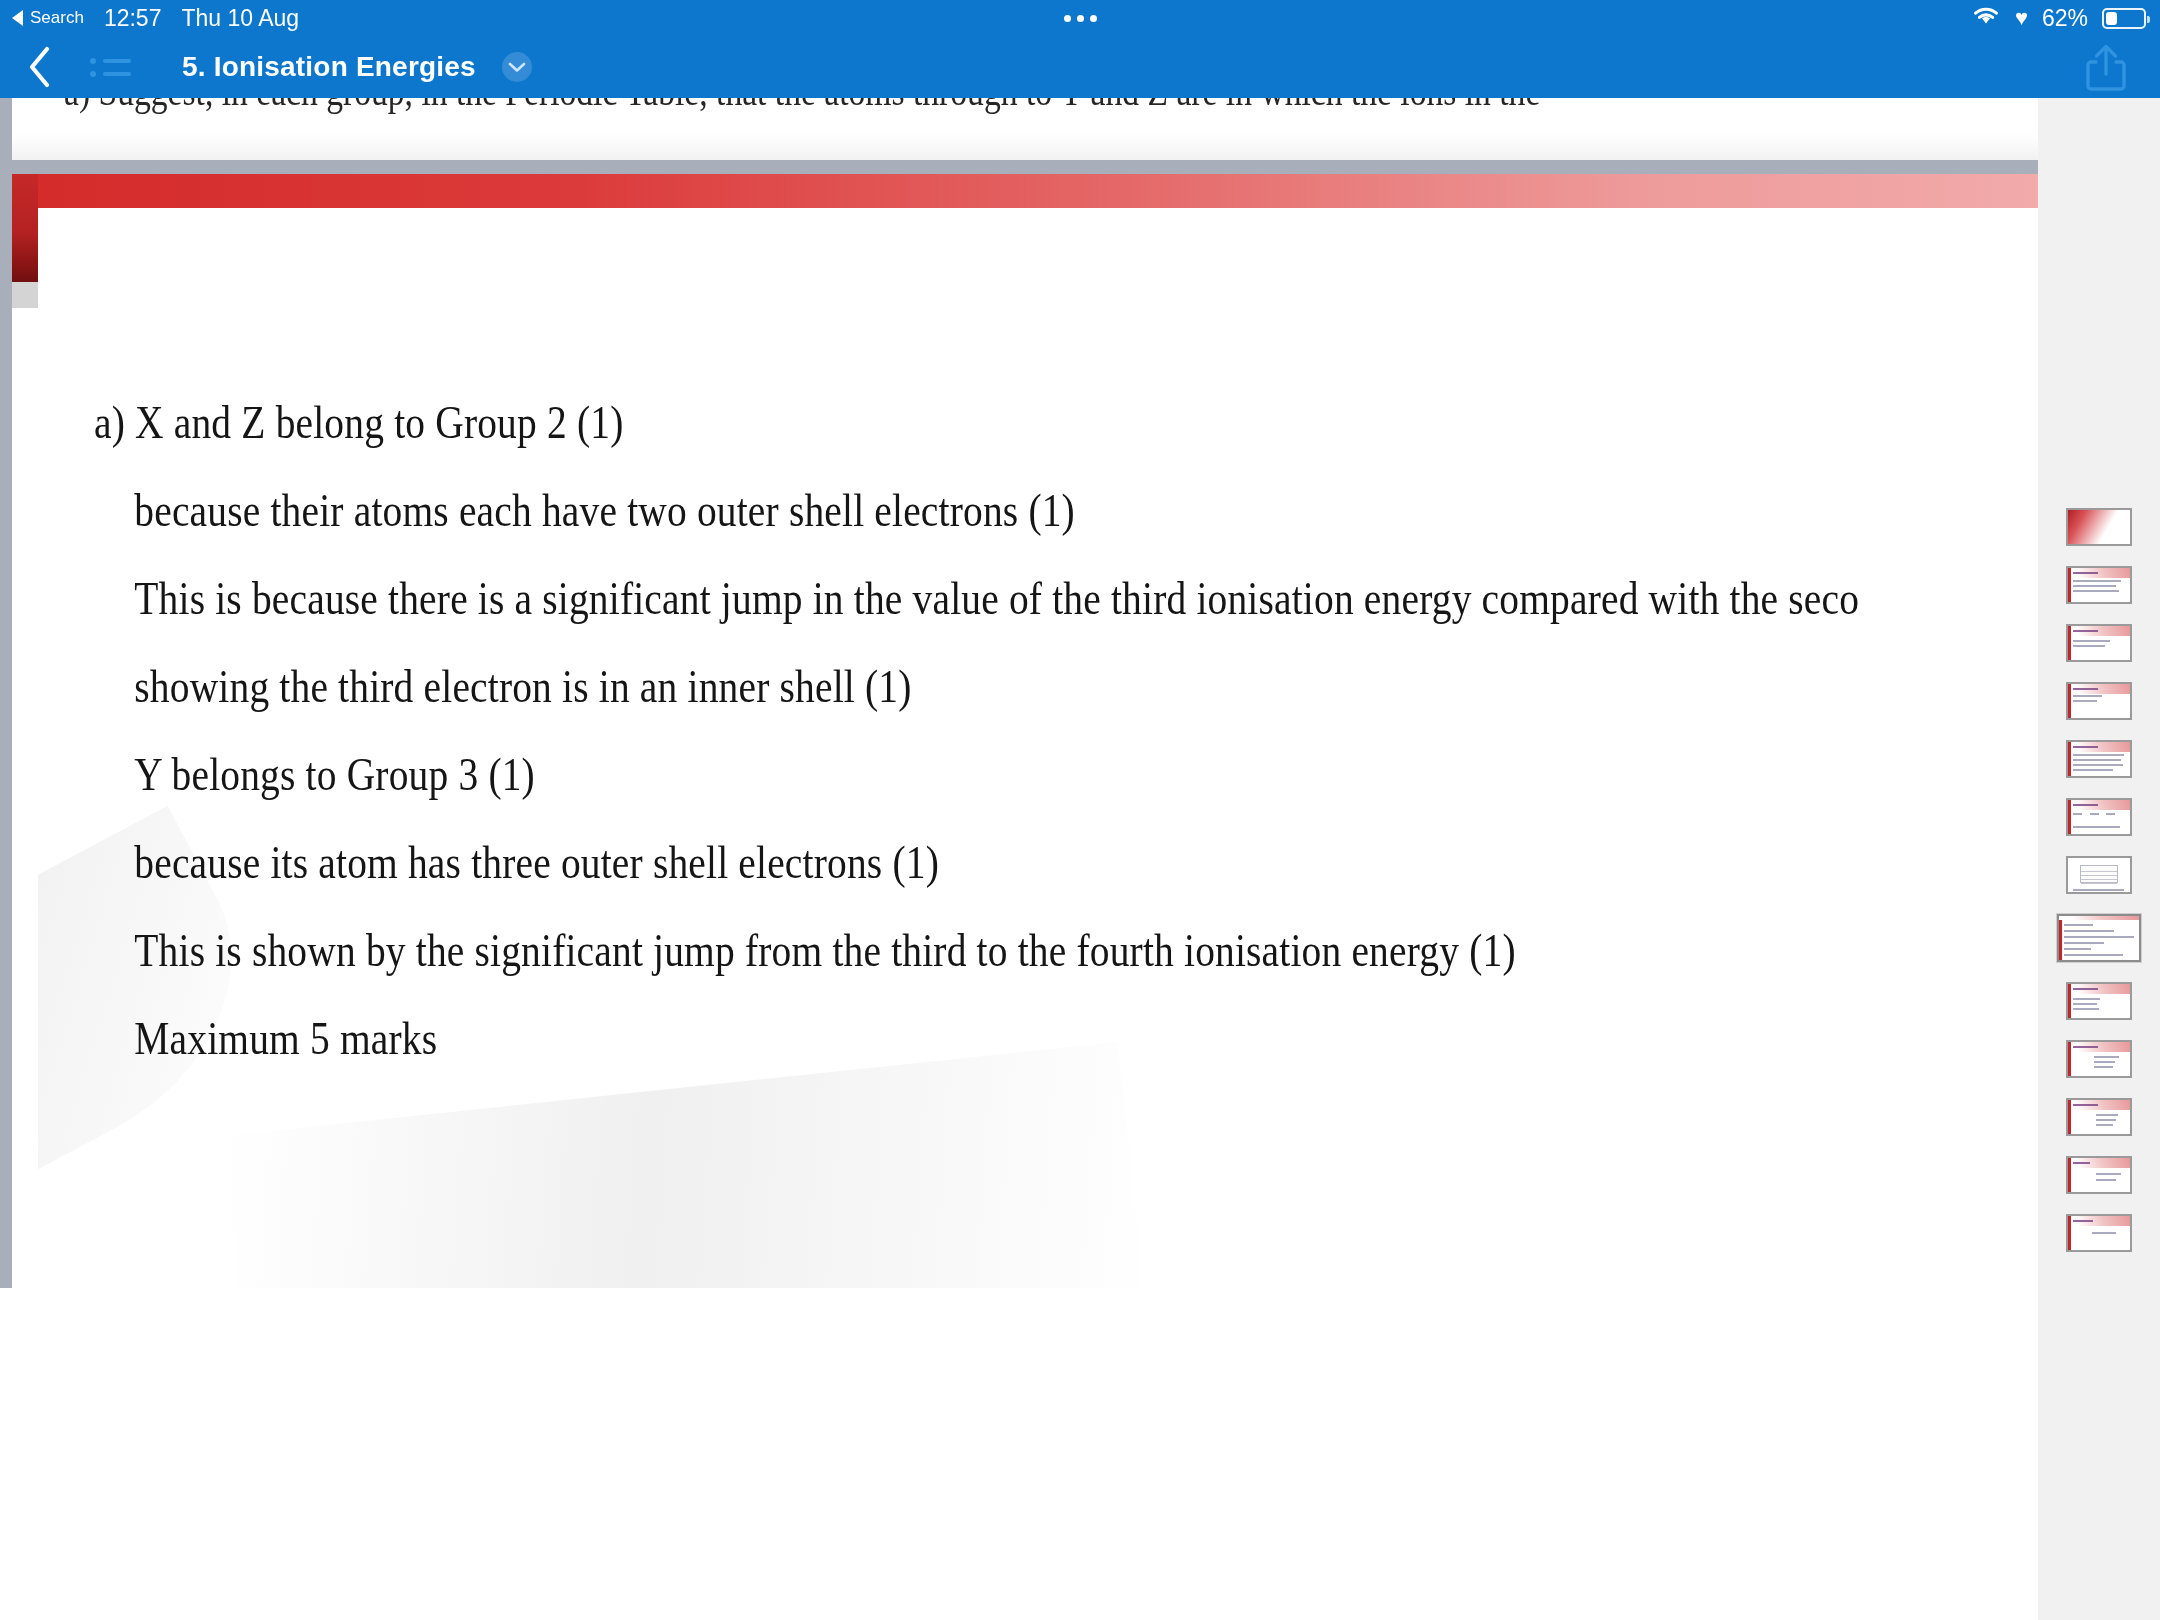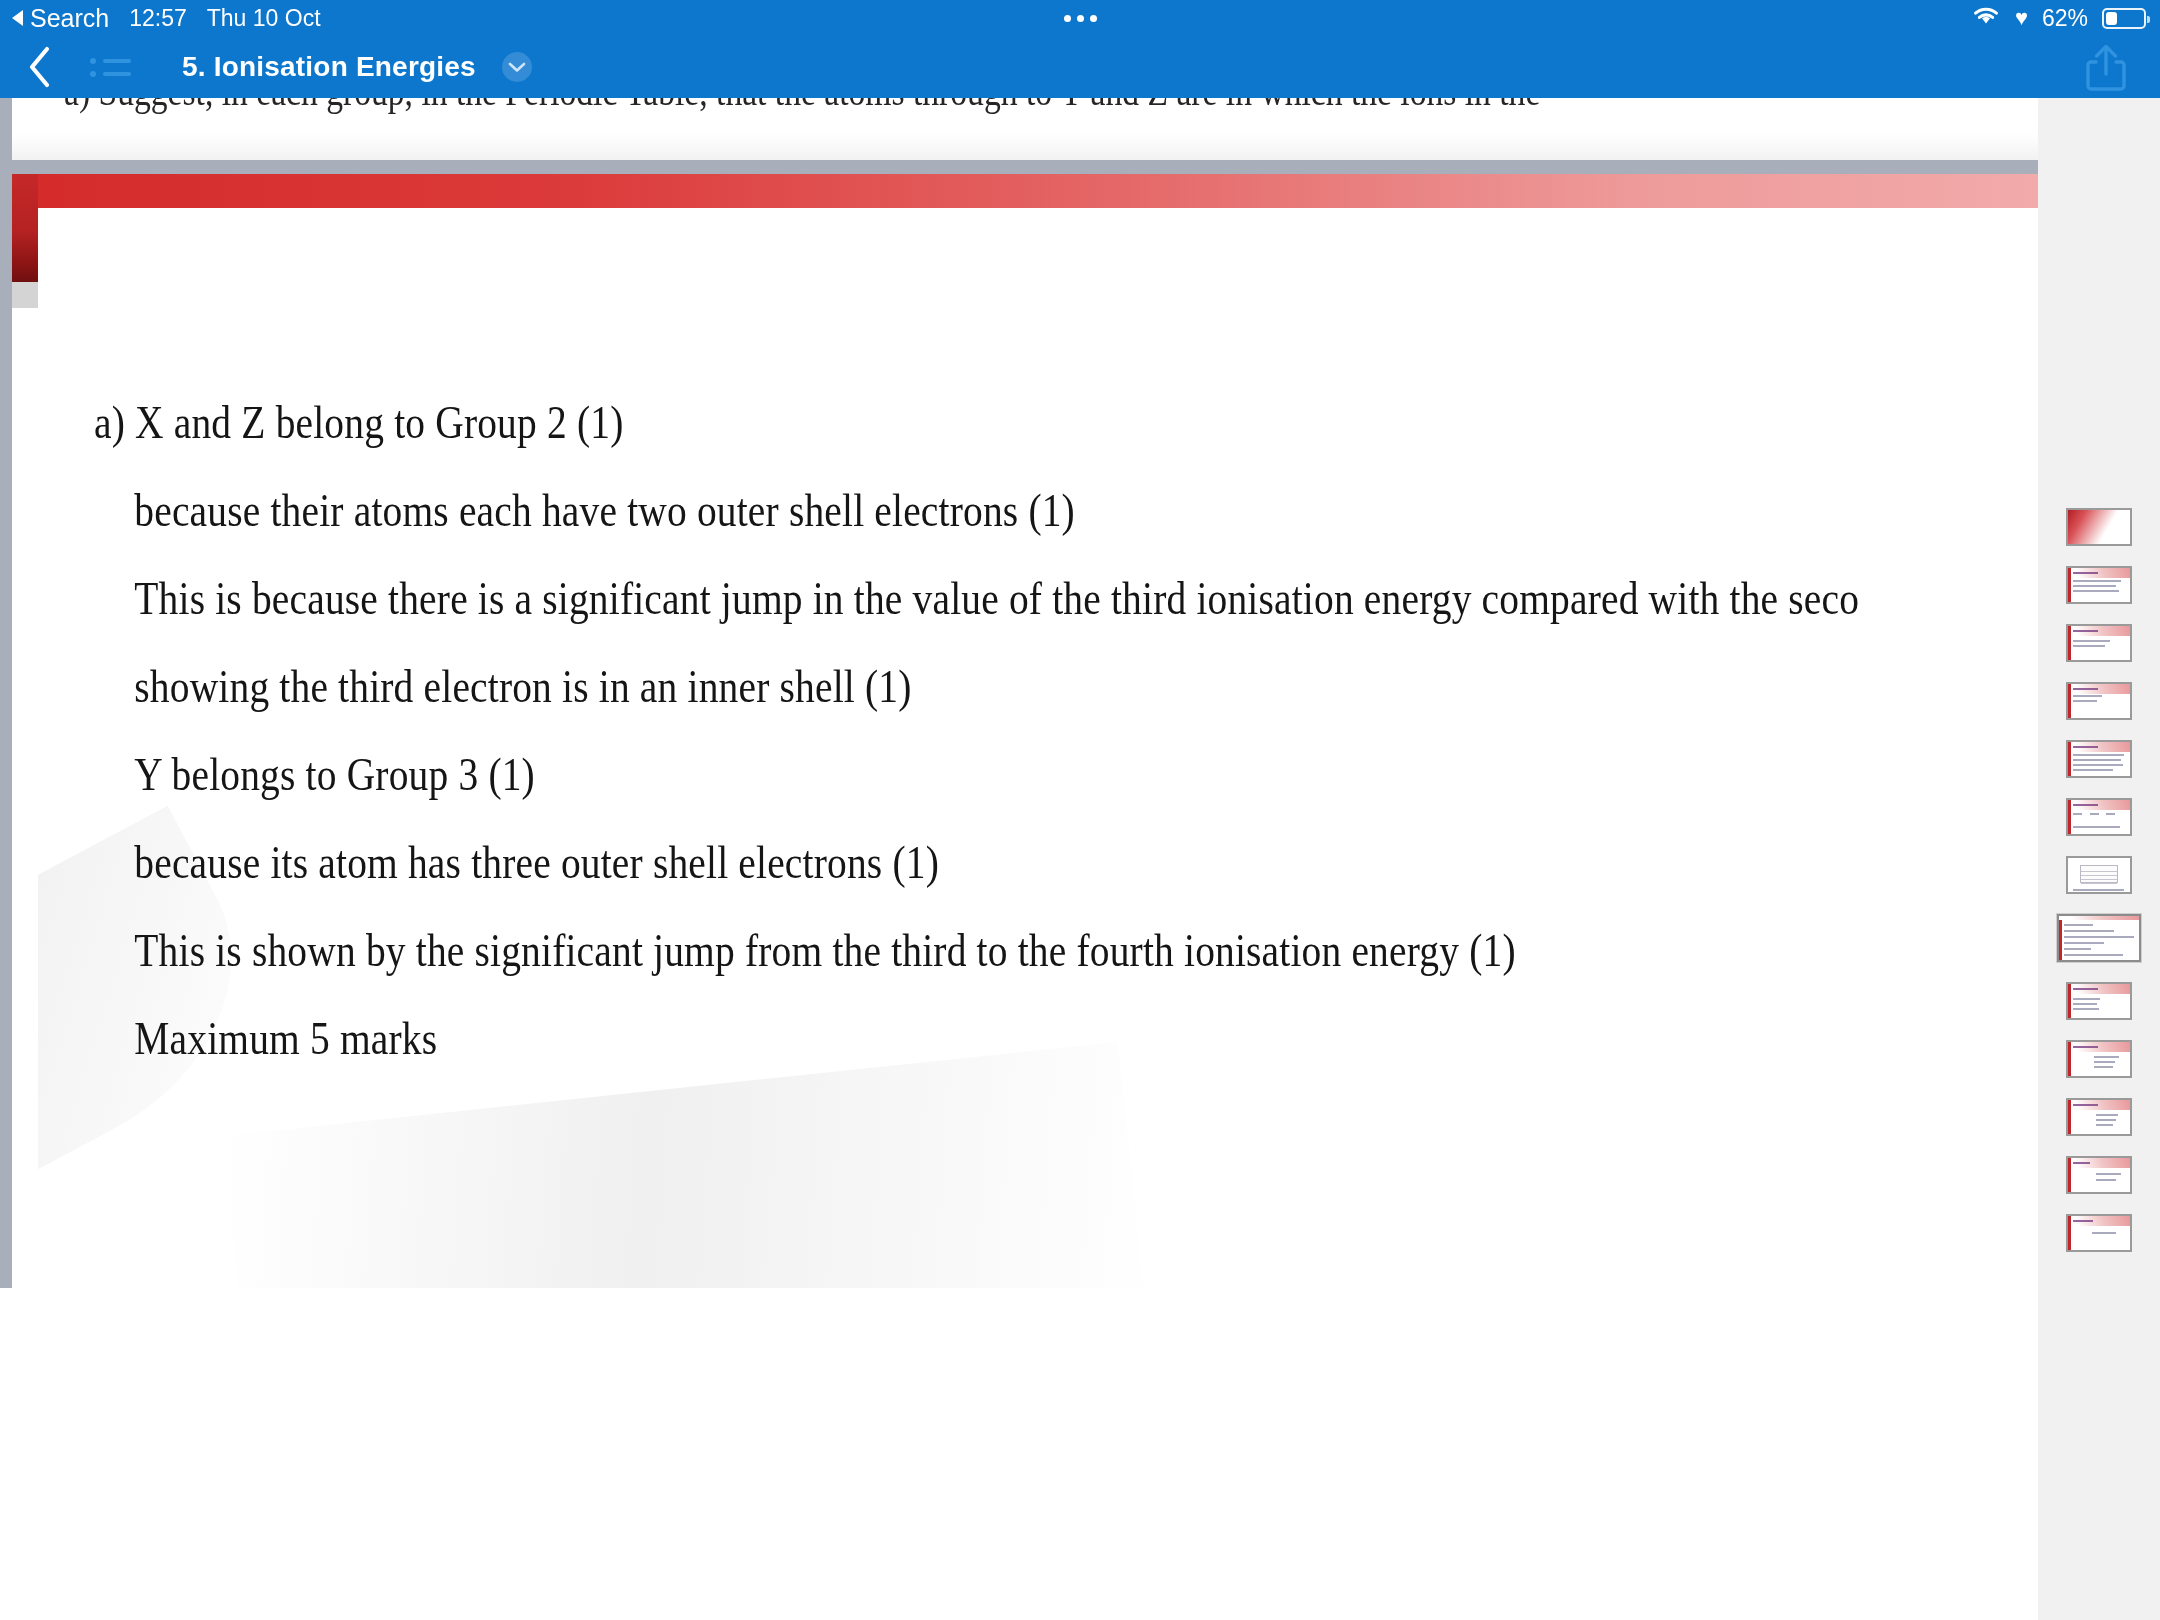--- a/index.html
+++ b/index.html
@@ -35,21 +35,21 @@
   .status-left {
     display: flex;
     align-items: center;
     gap: 20px;
     margin-left: 12px;
   }
   .status-search {
     display: flex;
     align-items: center;
     gap: 7px;
-    font-size: 25px;
+    font-size: 17px;
   }
   .tri-left {
     width: 0; height: 0;
     border-top: 8px solid transparent;
     border-bottom: 8px solid transparent;
     border-right: 11px solid #ffffff;
   }
   .status-center {
     position: absolute;
     left: 0; right: 0;
@@ -367,21 +367,21 @@
 
 <div id="app">
 
   <div class="status-bar">
     <div class="status-left">
       <div class="status-search">
         <span class="tri-left"></span>
         <span>Search</span>
       </div>
       <span>12:57</span>
-      <span>Thu 10 Oct</span>
+      <span>Thu 10 Aug</span>
     </div>
 
     <div class="status-center">
       <span class="dots">
         <i></i>
           <i></i>
           <i></i>
       </span>
     </div>
 

